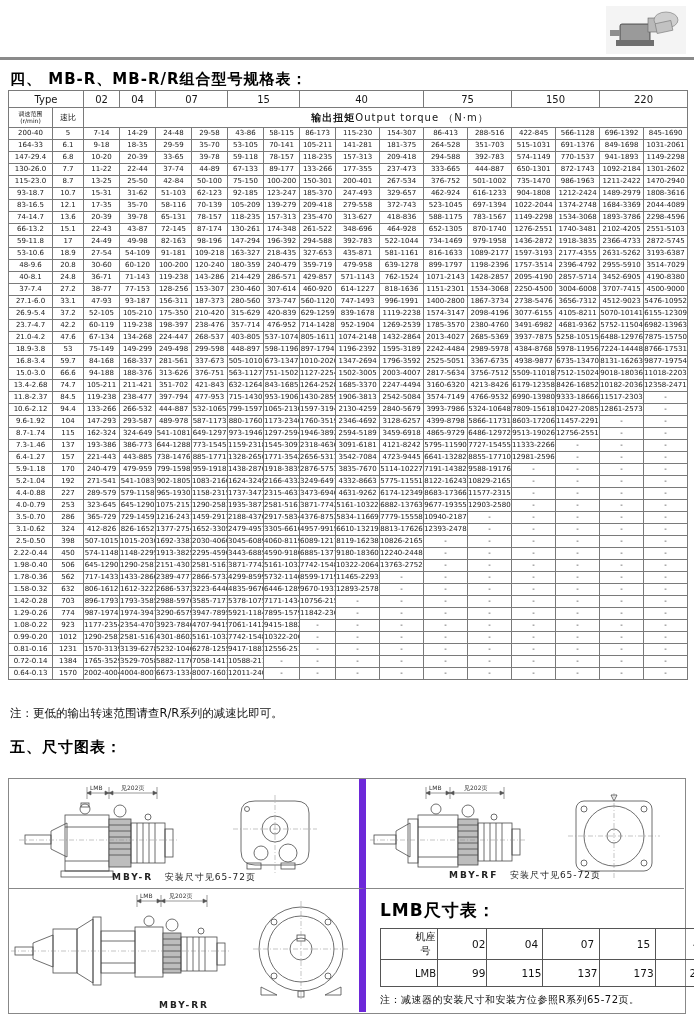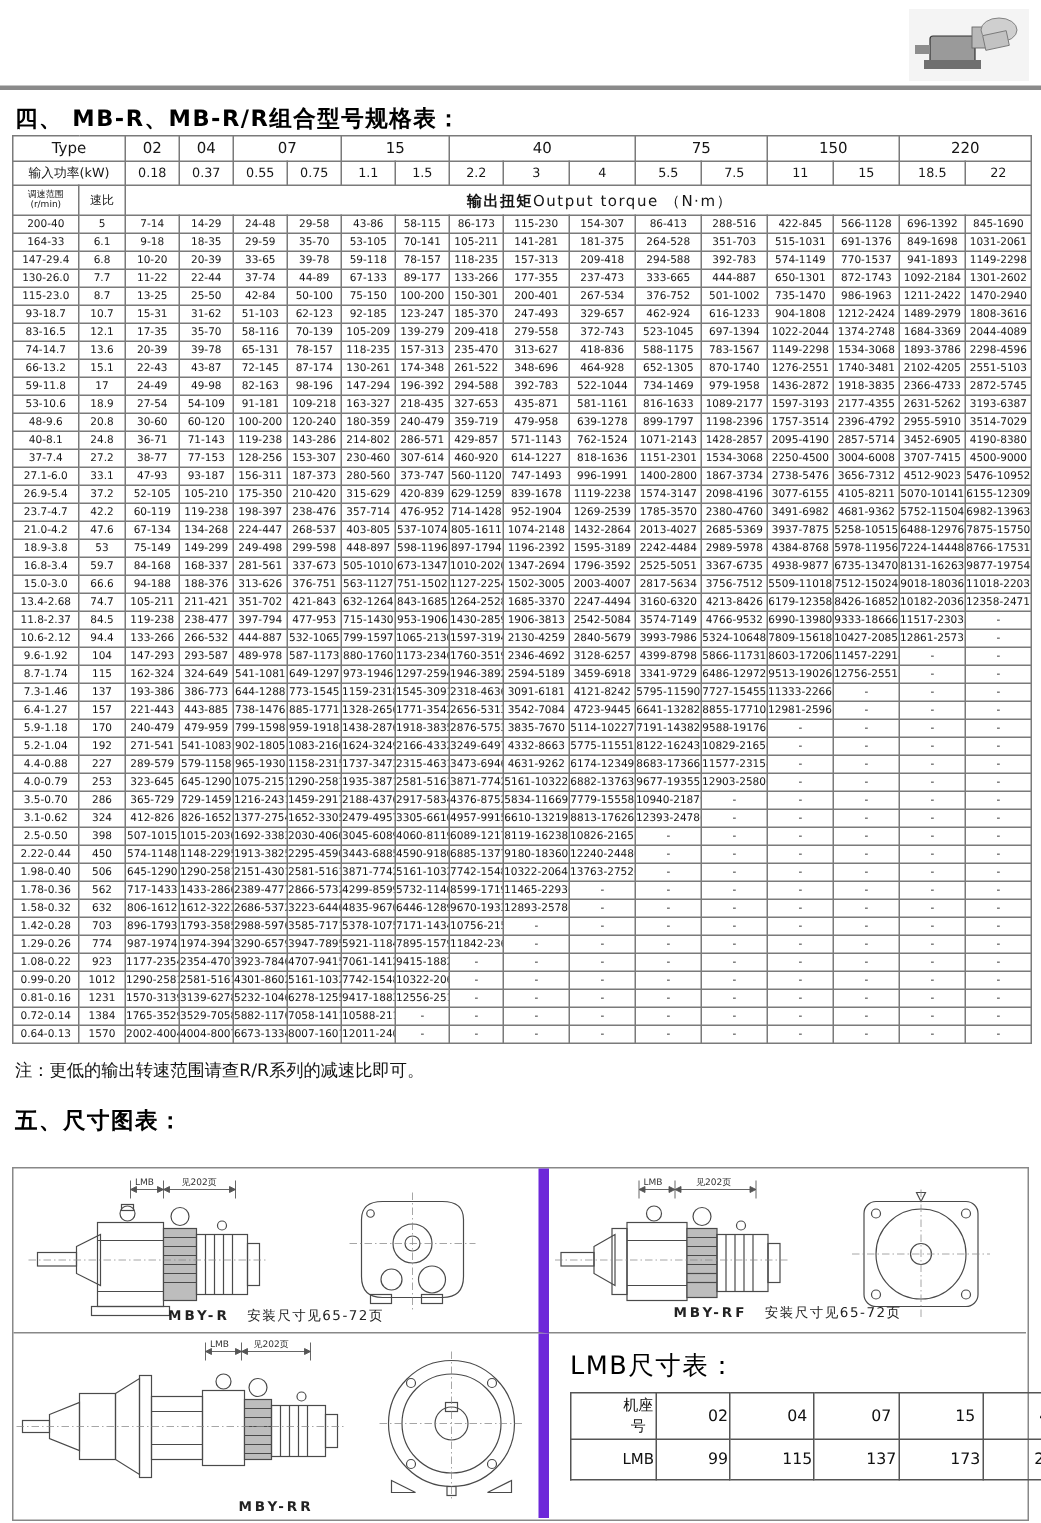--- a/index.html
+++ b/index.html
@@ -27,21 +27,21 @@
   
   .figbox{position:absolute;top:778px;left:8px;width:676px;height:234px;border:1px solid #888;display:grid;grid-template-columns:357px 318px;grid-template-rows:110px 123px;}
   .panel{position:relative;border-right:7px solid #6d28d9;border-bottom:1px solid #888;}
   .panel.no-r{border-right:none;}
   .panel.no-b{border-bottom:none;}
   .panel svg{position:absolute;left:0;top:0;}
   .cap{position:absolute;left:0;right:0;text-align:center;font-size:9px;color:#222;letter-spacing:1px;}
   .cap .model{font-weight:bold;letter-spacing:2px;}
   
   .lmb-area{position:relative;padding:8px 6px 0 14px;}
-  .lmb-title{font-size:17px;font-weight:normal;color:#000;margin:2px 0 6px 0;letter-spacing:1px;}
+  .lmb-title{font-size:17px;font-weight:bold;color:#000;margin:2px 0 6px 0;letter-spacing:1px;}
   table.lmb{border-collapse:collapse;table-layout:fixed;}
   table.lmb th,table.lmb td{border:1px solid #555;text-align:center;font-weight:normal;color:#111;padding-left:34px;}
   table.lmb .lab{width:56px;font-size:10px;}
   table.lmb th,table.lmb td{width:30px;height:24px;font-size:10.5px;}
   .lmb-note{font-size:10px;margin-top:6px;color:#111;letter-spacing:0.5px;}
   .draw{stroke:#4a4a4a;stroke-width:0.8;fill:none;}
   .draw-d{stroke:#333;stroke-width:0.8;fill:#9a9a9a;}
   .dim{stroke:#555;stroke-width:0.6;fill:none;}
   .dimtxt{font-size:6px;fill:#333;stroke:none;}
   .cl{stroke:#888;stroke-width:0.5;stroke-dasharray:5 2 1 2;fill:none;}
@@ -91,38 +91,20 @@
           <th colspan="2">Type</th>
           <th colspan="1">02</th>
           <th colspan="1">04</th>
           <th colspan="2">07</th>
           <th colspan="2">15</th>
           <th colspan="3">40</th>
           <th colspan="2">75</th>
           <th colspan="2">150</th>
           <th colspan="2">220</th>
         </tr>
-        <tr class="r2">
-          <th colspan="2">输入功率(kW)</th>
-          <th>0.18</th>
-          <th>0.37</th>
-          <th>0.55</th>
-          <th>0.75</th>
-          <th>1.1</th>
-          <th>1.5</th>
-          <th>2.2</th>
-          <th>3</th>
-          <th>4</th>
-          <th>5.5</th>
-          <th>7.5</th>
-          <th>11</th>
-          <th>15</th>
-          <th>18.5</th>
-          <th>22</th>
-        </tr>
         <tr class="r3">
           <th class="speed-h">调速范围<br>(r/min)</th>
           <th class="ratio-h">速比</th>
           <th colspan="15" class="torque-h"><b>输出扭矩</b>Output torque （N·m）</th>
         </tr>
       </thead>
       <tbody>
         <tr>
           <td class="spd">200-40</td>
           <td>5</td>
@@ -351,21 +333,21 @@
           <td>2955-5910</td>
           <td>3514-7029</td>
         </tr>
         <tr>
           <td class="spd">40-8.1</td>
           <td>24.8</td>
           <td>36-71</td>
           <td>71-143</td>
           <td>119-238</td>
           <td>143-286</td>
-          <td>214-802</td>
+          <td>214-429</td>
           <td>286-571</td>
           <td>429-857</td>
           <td>571-1143</td>
           <td>762-1524</td>
           <td>1071-2143</td>
           <td>1428-2857</td>
           <td>2095-4190</td>
           <td>2857-5714</td>
           <td>3452-6905</td>
           <td>4190-8380</td>
@@ -603,21 +585,21 @@
           <td>115</td>
           <td>162-324</td>
           <td>324-649</td>
           <td>541-1081</td>
           <td>649-1297</td>
           <td>973-1946</td>
           <td>1297-2594</td>
           <td>1946-3892</td>
           <td>2594-5189</td>
           <td>3459-6918</td>
-          <td>3341-9729</td>
+          <td>4865-9729</td>
           <td>6486-12972</td>
           <td>9513-19026</td>
           <td>12756-25513</td>
           <td>-</td>
           <td>-</td>
         </tr>
         <tr>
           <td class="spd">7.3-1.46</td>
           <td>137</td>
           <td>193-386</td>
@@ -1211,15 +1193,16 @@
             <td>115</td>
             <td>137</td>
             <td>173</td>
             <td>208</td>
             <td>249</td>
             <td>346</td>
             <td>346</td>
           </tr>
         </tbody>
       </table>
+    <div class="lmb-note">注：减速器的安装尺寸和安装方位参照R系列65-72页。</div>
   </div>
 
 </div>
 
 </body></html>

